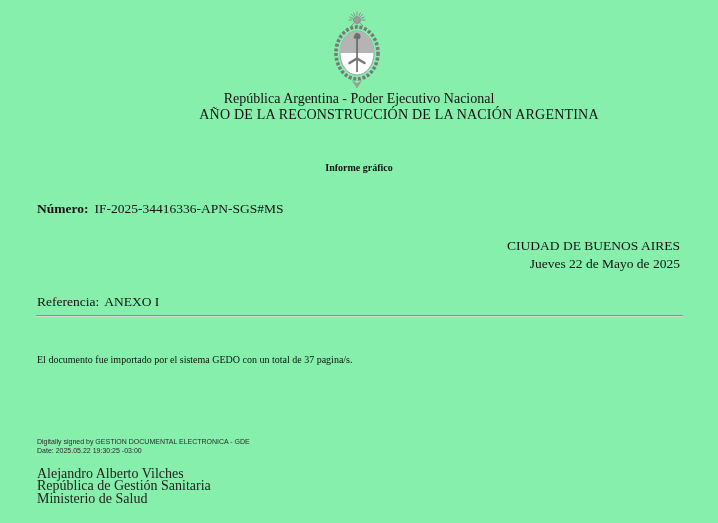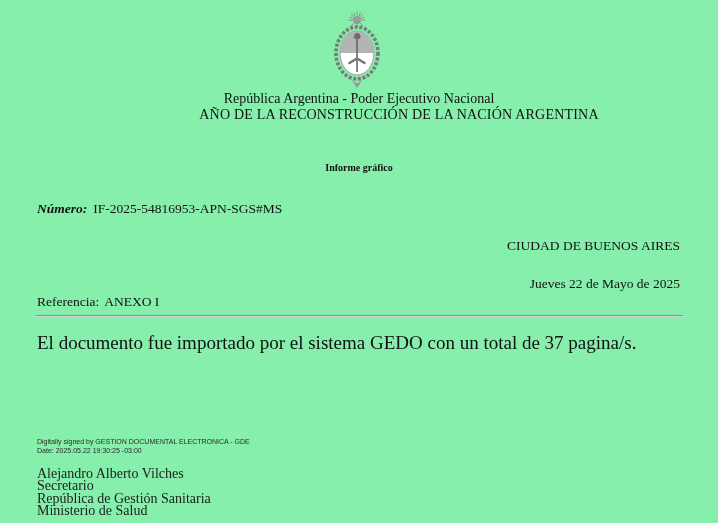--- a/index.html
+++ b/index.html
@@ -46,46 +46,46 @@
   .title-line2 {
     top: 162px;
     font-size: 10px;
     font-weight: bold;
   }
   .numero-line {
     left: 37px;
     top: 201px;
     font-size: 13.5px;
   }
-  .numero-line .lbl { font-weight: bold; margin-right: 6px; font-style: italic; }
+  .numero-line .lbl { font-weight: bold; margin-right: 6px; }
   .right-block {
     right: 38px;
     text-align: center;
     font-size: 13.5px;
   }
   .city-line { top: 238px; }
-  .date-line { top: 276px; }
+  .date-line { top: 256px; }
   .ref-line {
     left: 37px;
     top: 294px;
     font-size: 13.5px;
   }
   .ref-line .lbl { font-weight: normal; margin-right: 5px; }
   .rule {
     left: 36px;
     top: 315px;
     width: 647px;
     height: 1px;
     background: #8f8f8f;
     border-bottom: 1px solid #d8d8d8;
   }
   .body-line {
     left: 37px;
-    top: 332px;
-    font-size: 19px;
+    top: 354px;
+    font-size: 10px;
   }
   .stamp {
     left: 37px;
     top: 437px;
     font-family: "Liberation Sans", sans-serif;
     font-size: 7px;
     line-height: 9px;
     color: #2b2b2b;
   }
   .signer {
@@ -133,39 +133,38 @@
 
     <path d="M 29.5 69.5 L 35 73.5 L 40.5 69.5 L 35 78.5 Z" fill="#9a9a9a"></path>
   </svg>
 
   <div class="abs centered hdr-line1">República Argentina - Poder Ejecutivo Nacional</div>
   <div class="abs centered hdr-line2">AÑO DE LA RECONSTRUCCIÓN DE LA NACIÓN ARGENTINA</div>
 
   <div class="abs centered title-line2">Informe gráfico</div>
 
   <div class="abs numero-line">
-    <span class="lbl">Número:</span><span>IF-2025-54816953-APN-SGS#MS</span>
+    <span class="lbl">Número:</span><span>IF-2025-34416336-APN-SGS#MS</span>
   </div>
 
   <div class="abs right-block city-line">CIUDAD DE BUENOS AIRES</div>
   <div class="abs right-block date-line">Jueves 22 de Mayo de 2025</div>
 
   <div class="abs ref-line">
     <span class="lbl">Referencia:</span><span>ANEXO I</span>
   </div>
 
   <div class="abs rule"></div>
 
   <div class="abs body-line">El documento fue importado por el sistema GEDO con un total de 37 pagina/s.</div>
 
   <div class="abs stamp">
     <div>Digitally signed by GESTION DOCUMENTAL ELECTRONICA - GDE</div>
     <div>Date: 2025.05.22 19:30:25 -03:00</div>
   </div>
 
   <div class="abs signer">
     <div>Alejandro Alberto Vilches</div>
-    <div>Secretario</div>
     <div>República de Gestión Sanitaria</div>
     <div>Ministerio de Salud</div>
   </div>
 
 </div>
 
 </body></html>

